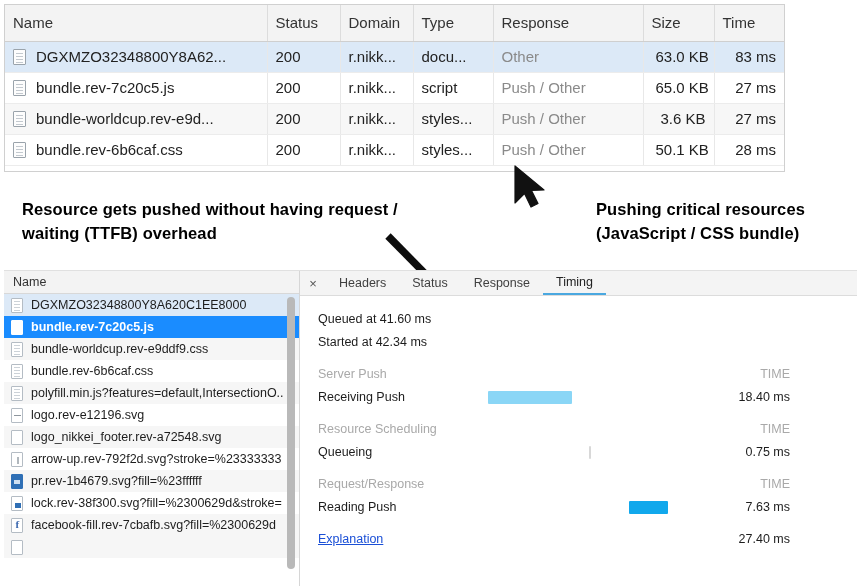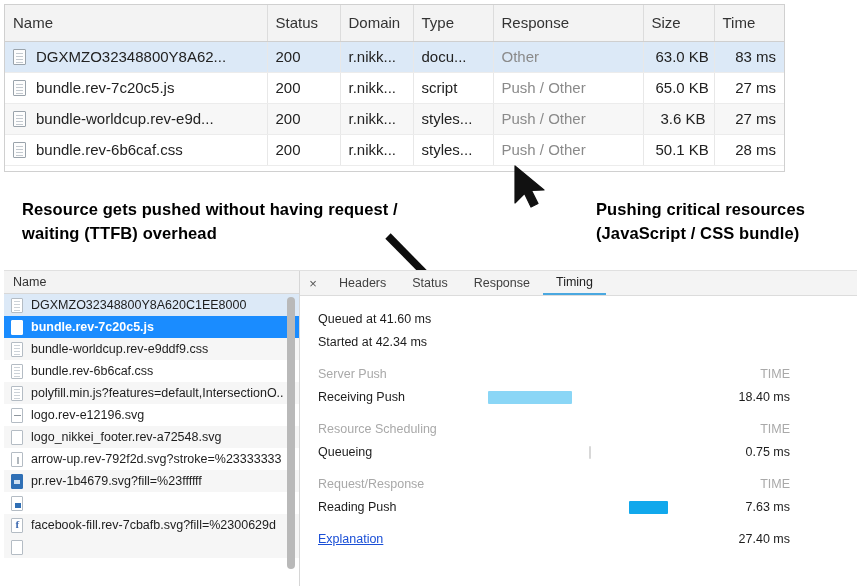--- a/index.html
+++ b/index.html
@@ -349,20 +349,21 @@
     <div class="frow">
         <span class="fico tiny-up"></span>
         <span class="fname">arrow-up.rev-792f2d.svg?stroke=%23333333</span>
       </div>
     <div class="frow alt">
         <span class="fico blue-box"></span>
         <span class="fname">pr.rev-1b4679.svg?fill=%23ffffff</span>
       </div>
     <div class="frow">
         <span class="fico lock"></span>
+        <span class="fname">lock.rev-38f300.svg?fill=%2300629d&amp;stroke=</span>
       </div>
     <div class="frow alt">
         <span class="fico fb"></span>
         <span class="fname">facebook-fill.rev-7cbafb.svg?fill=%2300629d</span>
       </div>
     <div class="frow alt">
         <span class="fico plain"></span>
       </div>
 
     <div id="fl-scrollbar"></div>

